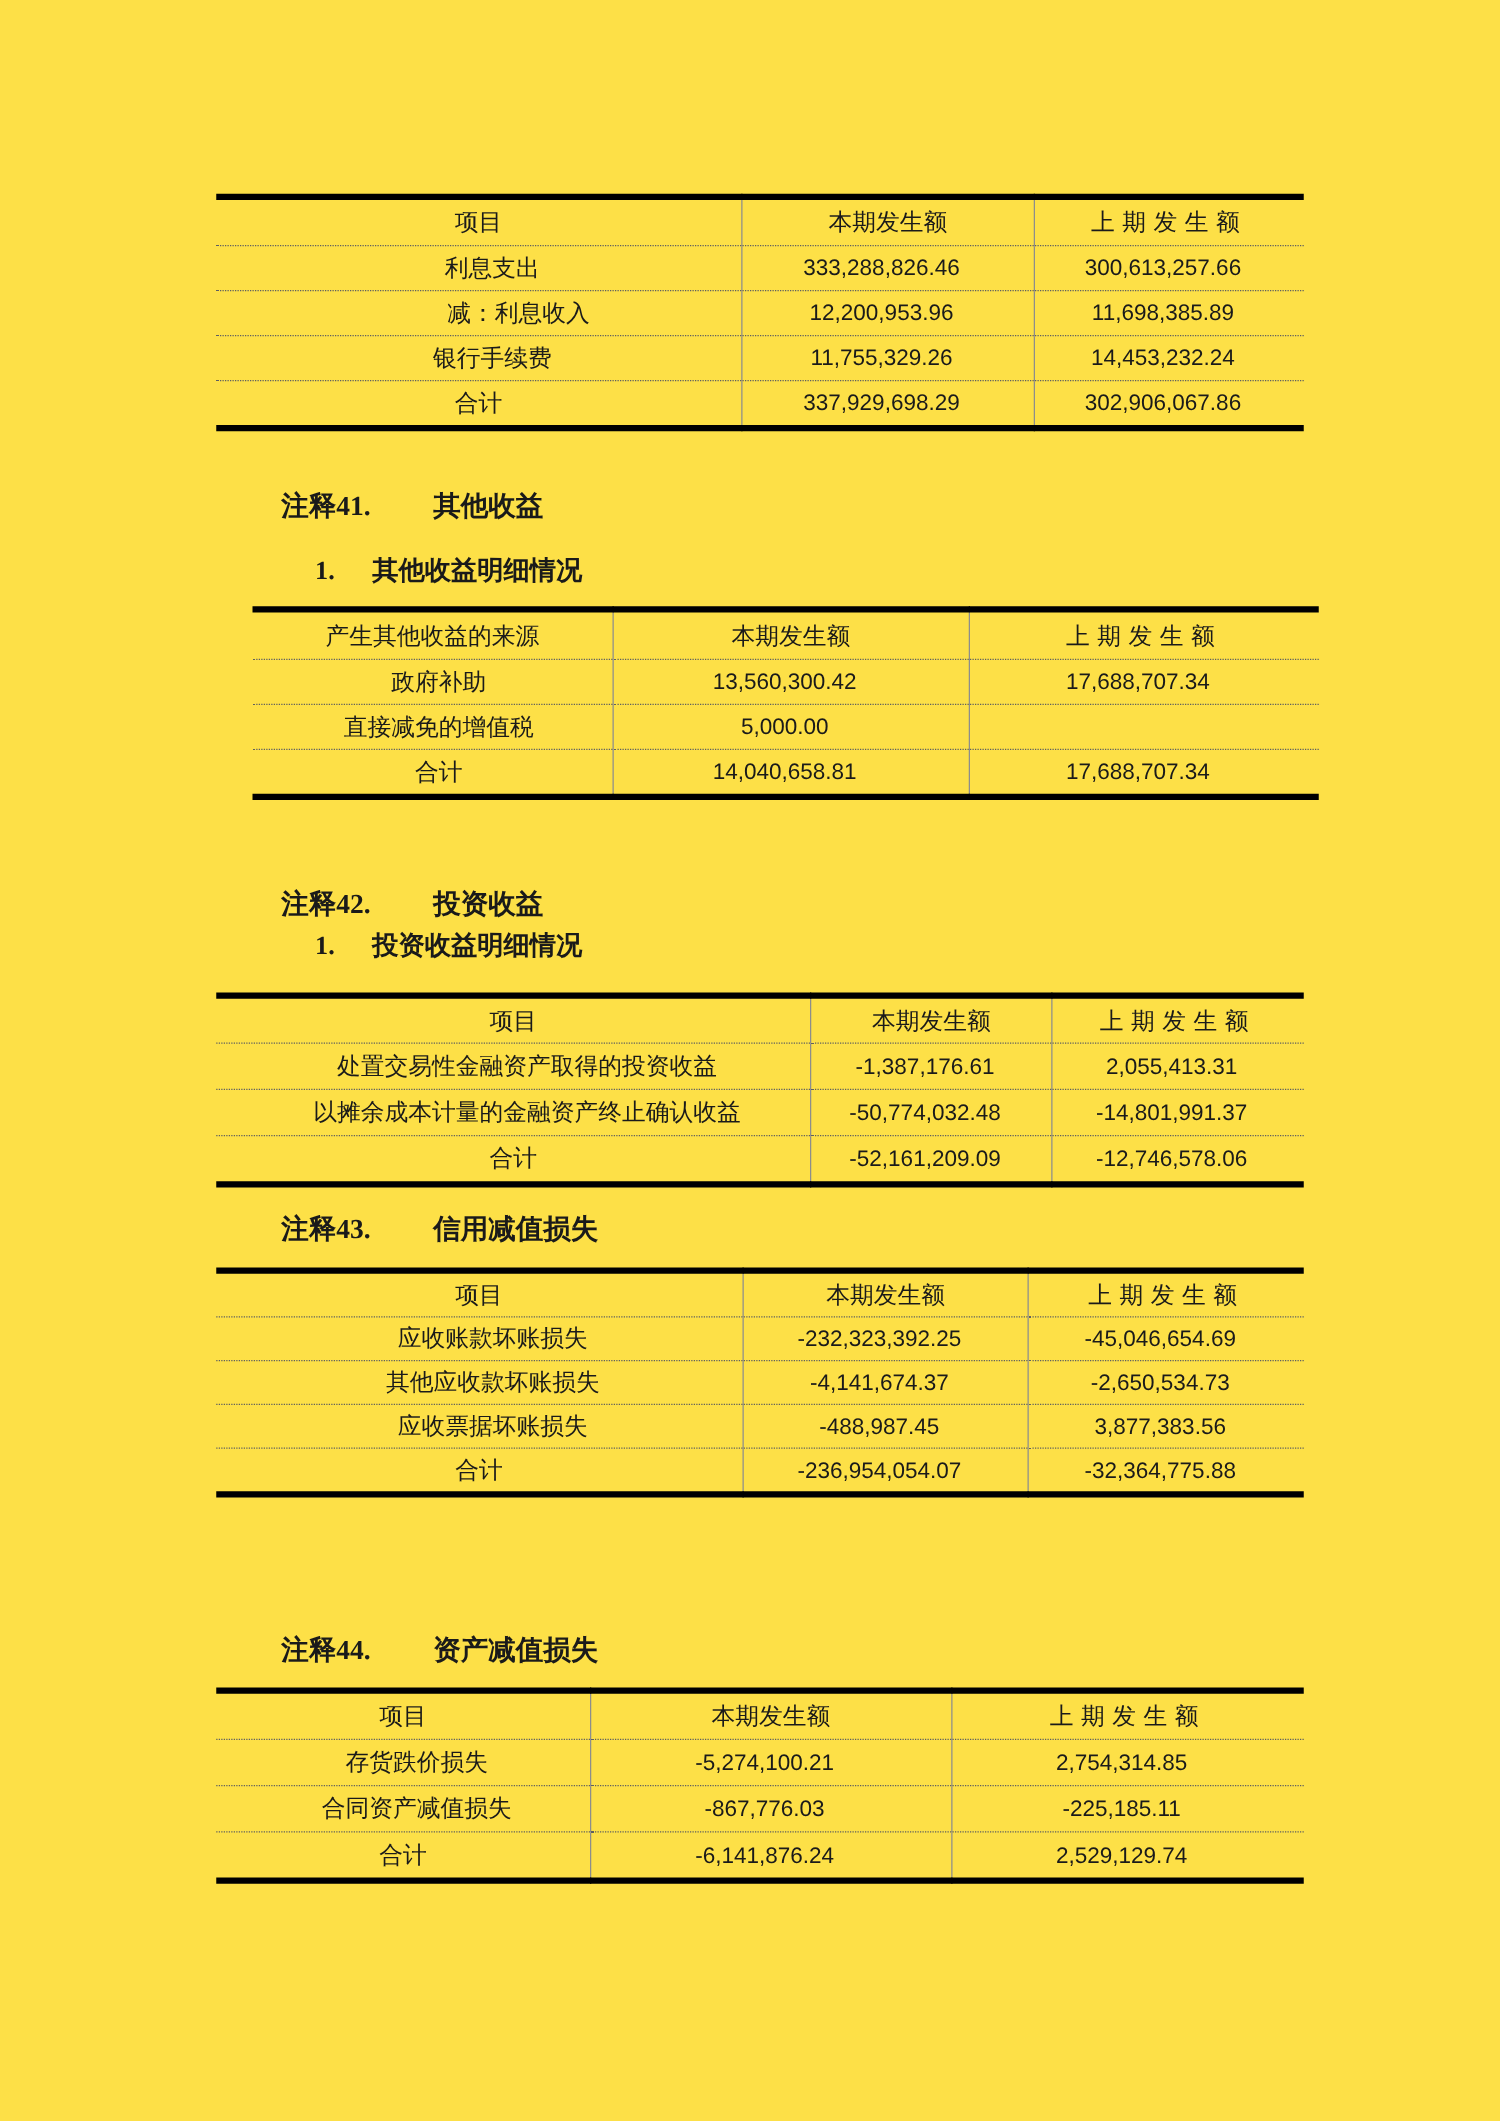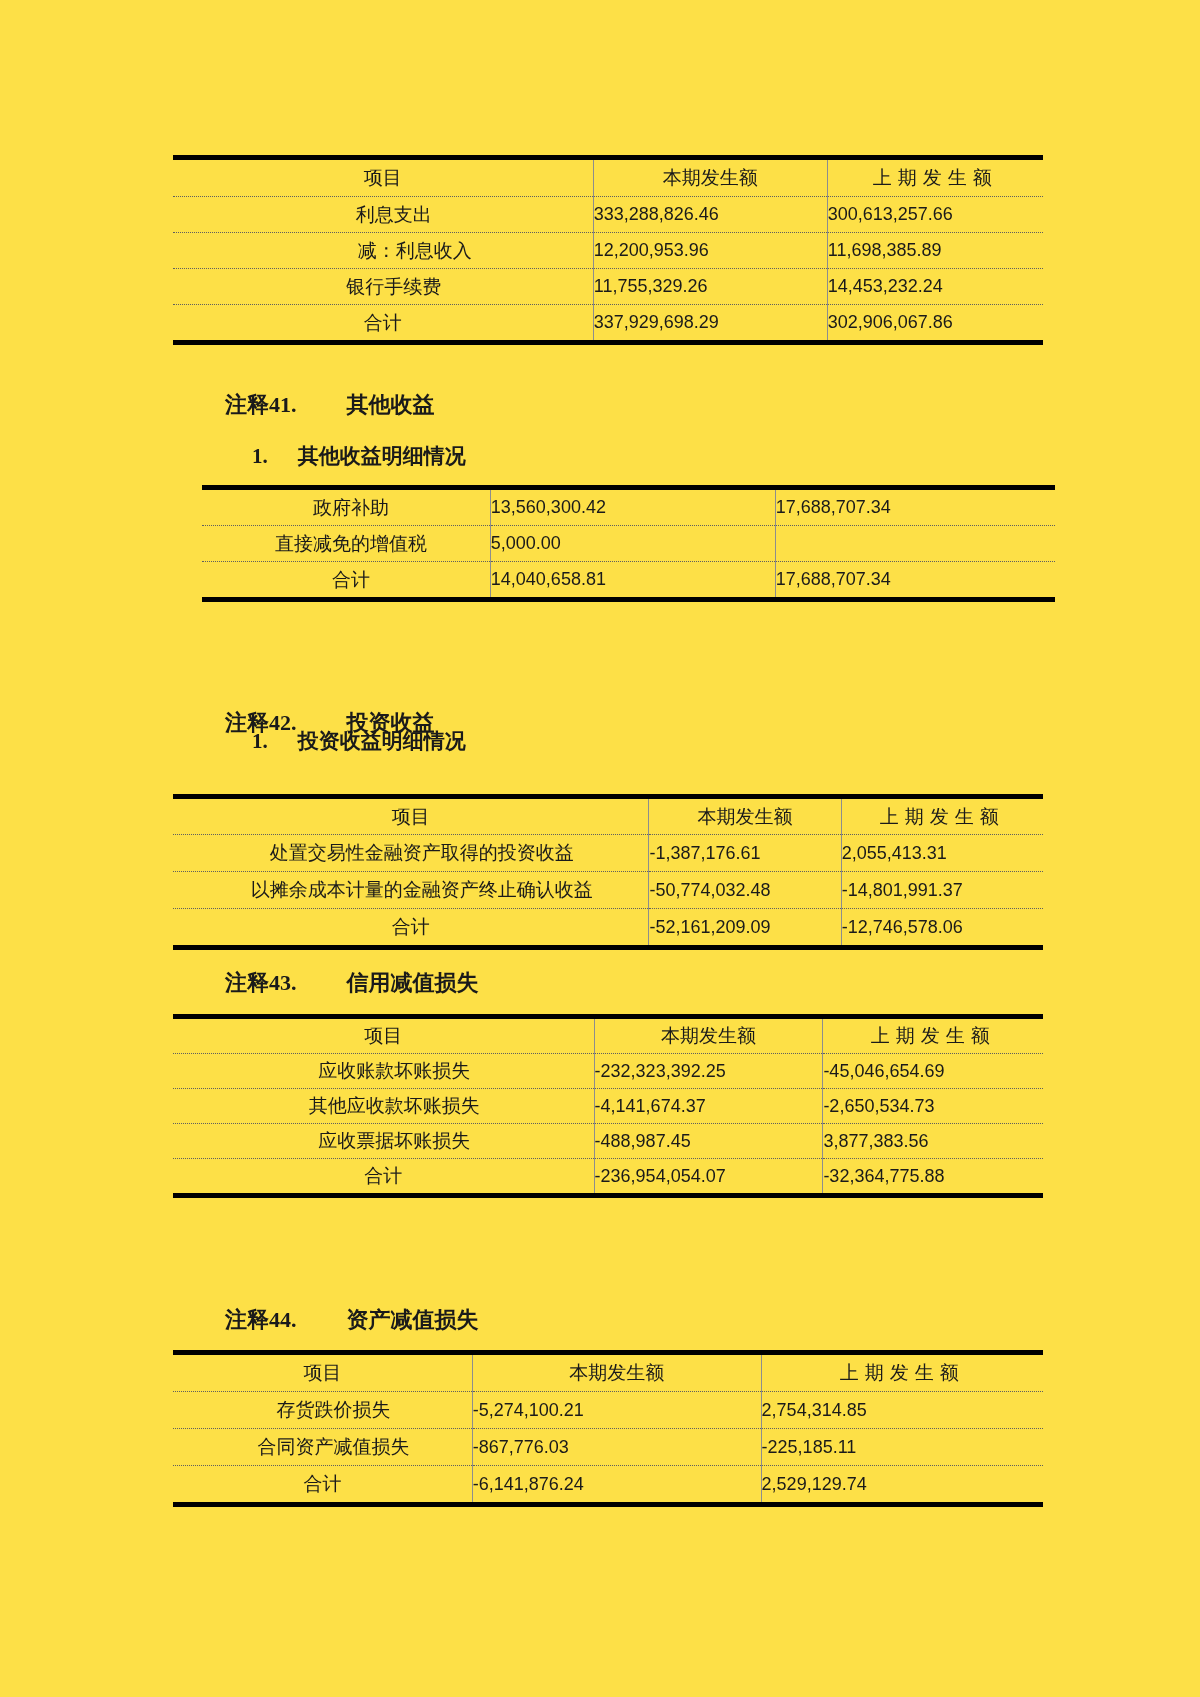--- a/index.html
+++ b/index.html
@@ -26,21 +26,21 @@
     overflow:hidden;
     white-space:nowrap;
     vertical-align:middle;
     padding:0;
   }
   td:first-child{border-left:none;}
   tr:last-child td{border-bottom:none;}
   .hd td{text-align:center;font-size:19px;}
   .lbl{text-align:center;padding-left:22px;}
   .num{
-    text-align:left;padding-right:10px;
+    text-align:center;padding-right:10px;
     font-family:"Liberation Sans", sans-serif;
     font-size:18px;
   }
   .ctr{text-align:center;padding-left:0;}
   .indent{padding-left:64px;}
   .ls{letter-spacing:6px;}
   
   .t0 td{height:35px;} .t0 .hd td{height:36px;}
   .t1 td{height:35px;} .t1 .hd td{height:37px;} .t1 .lbl{padding-left:10px;}
   .t2 td{height:36px;} .t2 .hd td{height:35px;}
@@ -107,20 +107,25 @@
     <span class="sub-no">1.</span><span class="sub-title">其他收益明细情况</span>
   </div>
 
   <table class="t1" style="top:485px;left:202px;width:853px;">
     <colgroup>
         <col style="width:33.8%">
         <col style="width:33.4%">
         <col style="width:32.8%">
       </colgroup>
     <tbody>
+        <tr class="hd">
+      <td>产生其他收益的来源</td>
+      <td>本期发生额</td>
+      <td class="ls">上期发生额</td>
+    </tr>
     <tr>
       <td class="lbl">政府补助</td>
       <td class="num">13,560,300.42</td>
       <td class="num">17,688,707.34</td>
     </tr>
     <tr>
       <td class="lbl">直接减免的增值税</td>
       <td class="num">5,000.00</td>
       <td class="num"></td>
     </tr>
@@ -128,21 +133,21 @@
       <td class="lbl ctr">合计</td>
       <td class="num">14,040,658.81</td>
       <td class="num">17,688,707.34</td>
     </tr>
   </tbody>
     </table>
 
   <div class="note-heading" style="top:710px;">
     <span class="note-no">注释42.</span><span class="note-title">投资收益</span>
   </div>
-  <div class="sub-heading" style="top:729px;text-align:right;">
+  <div class="sub-heading" style="top:744px;text-align:right;">
     <span class="sub-no">1.</span><span class="sub-title">投资收益明细情况</span>
   </div>
 
   <table class="t2" style="top:794px;left:173px;width:870px;">
     <colgroup>
         <col style="width:54.7%">
         <col style="width:22.1%">
         <col style="width:23.2%">
       </colgroup>
     <tbody>

